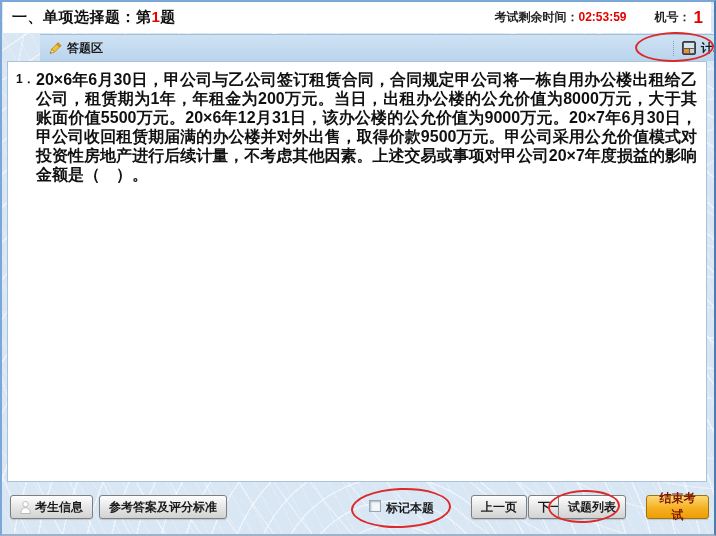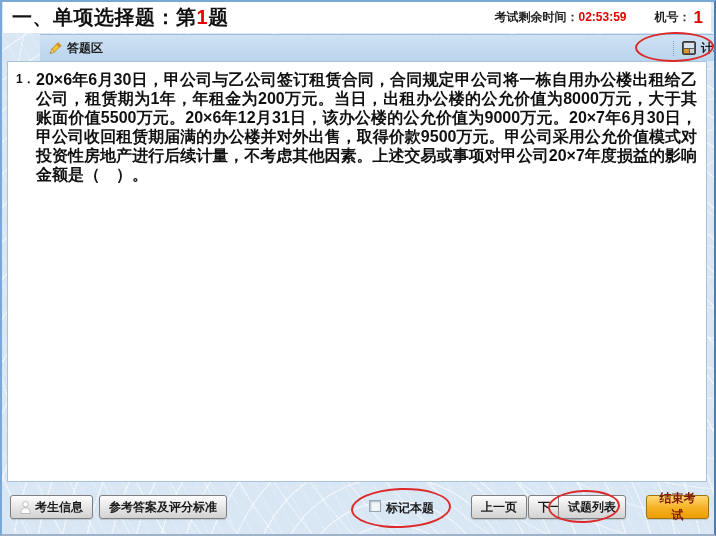--- a/index.html
+++ b/index.html
@@ -15,21 +15,21 @@
       repeating-radial-gradient(circle at 55% 112%, rgba(255,255,255,.5) 0 1.5px, transparent 1.5px 24px),
       repeating-radial-gradient(circle at 102% 35%, rgba(255,255,255,.38) 0 1.5px, transparent 1.5px 30px),
       repeating-linear-gradient(62deg, rgba(255,255,255,.22) 0 1px, transparent 1px 13px);
   }
 
   
   .titlebar {
     position:absolute; top:0; left:1px; width:708px; height:31px;
     background:#ffffff; display:flex; align-items:center;
   }
-  .page-title { font-size:20px; font-weight:bold; color:#111; padding-left:9px; letter-spacing:0.5px; }
+  .page-title { font-size:15px; font-weight:bold; color:#111; padding-left:9px; letter-spacing:0.5px; }
   .page-title .qnum { color:#e60000; }
   .title-right { position:absolute; right:8px; top:0; height:31px; display:flex; align-items:center; gap:28px;margin-left:10px; }
   .timer { font-size:12px; font-weight:bold; color:#222; }
   .timer .time { color:#e60000; }
   .machine { font-size:12px; font-weight:bold; color:#222; display:flex; align-items:center; }
   .machine .mnum { color:#e60000; font-size:17px; margin-left:3px; }
 
   
   .section-bar {
     position:absolute; top:32px; left:5px; width:705px; height:27px;

